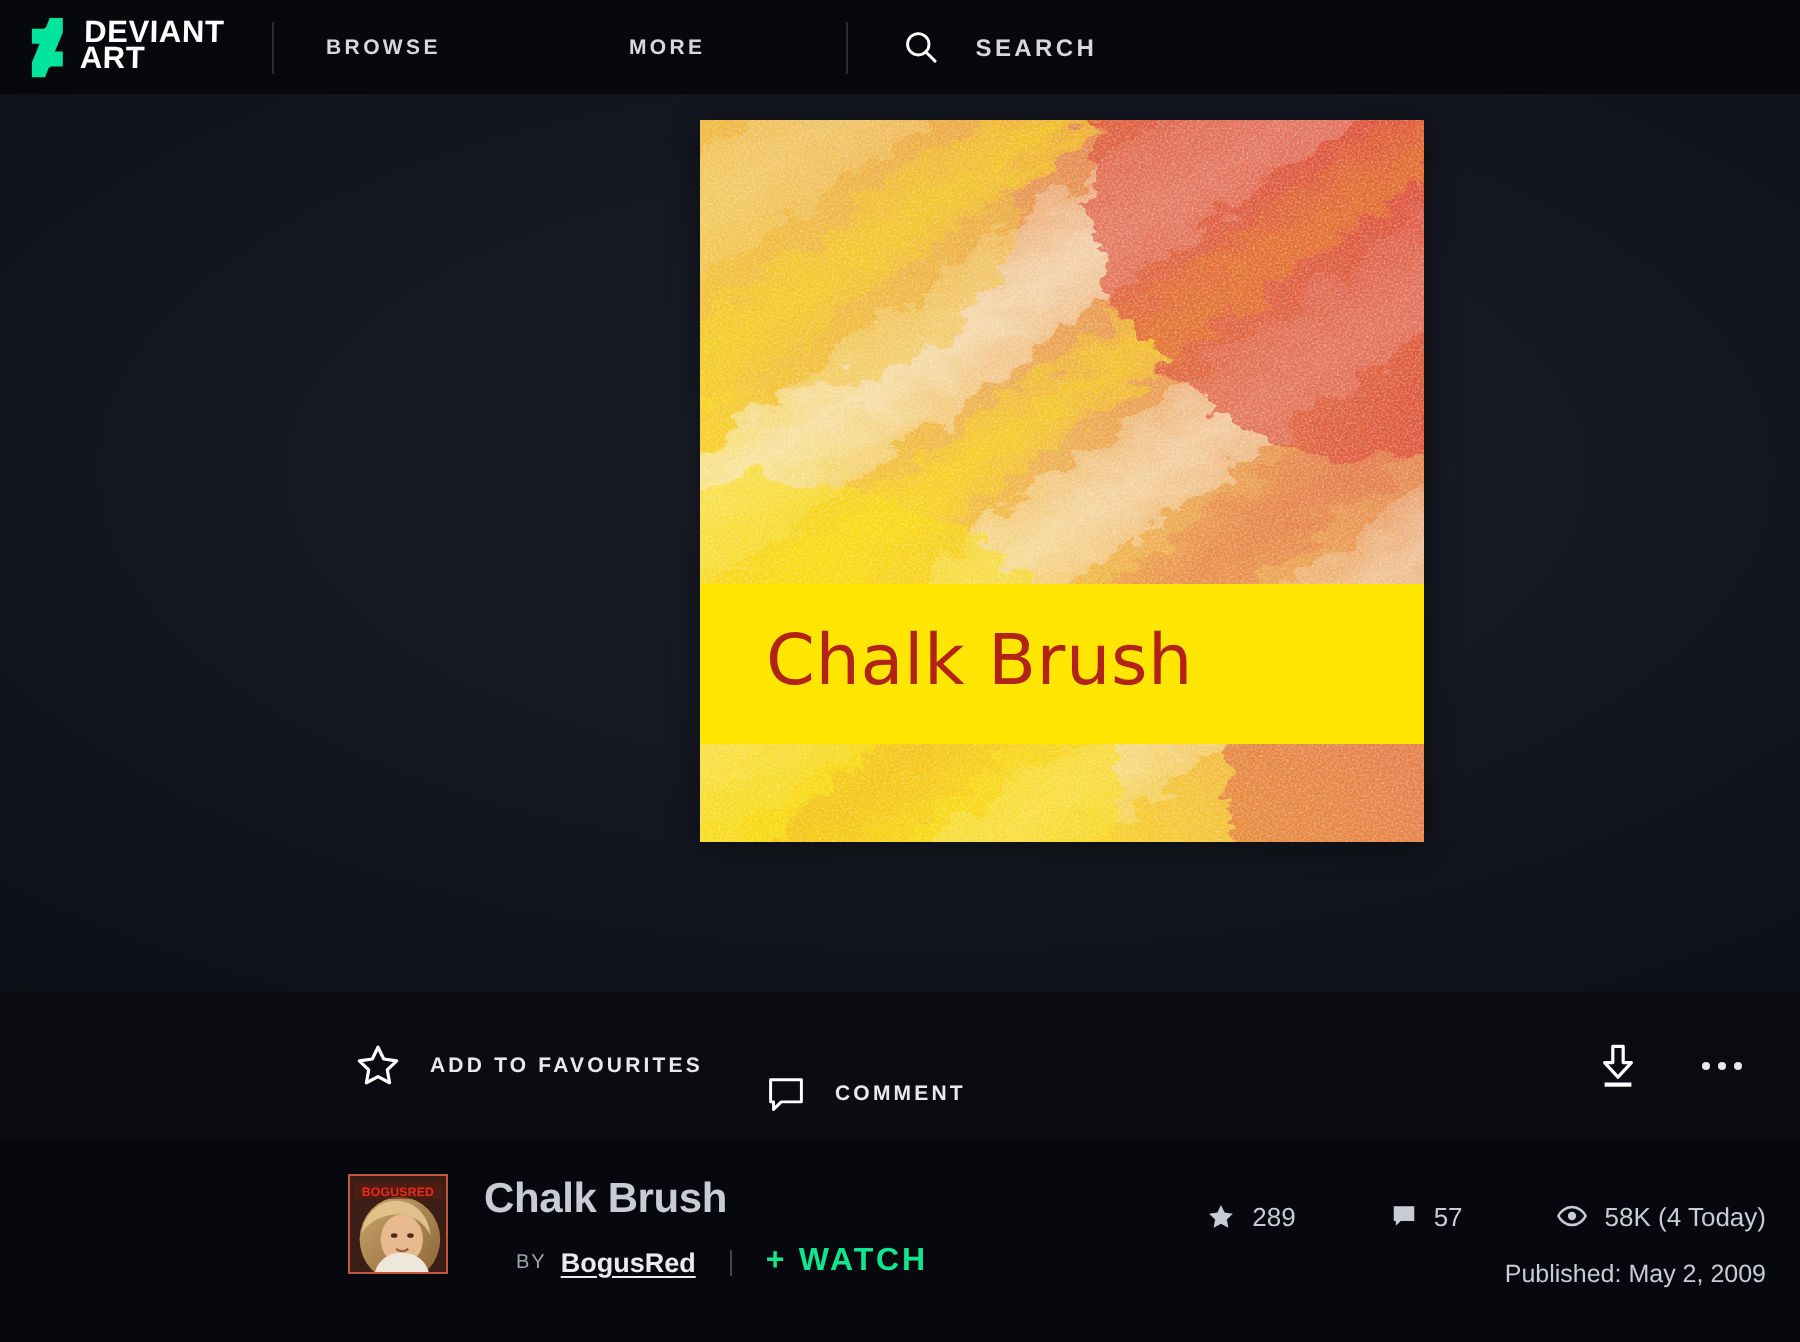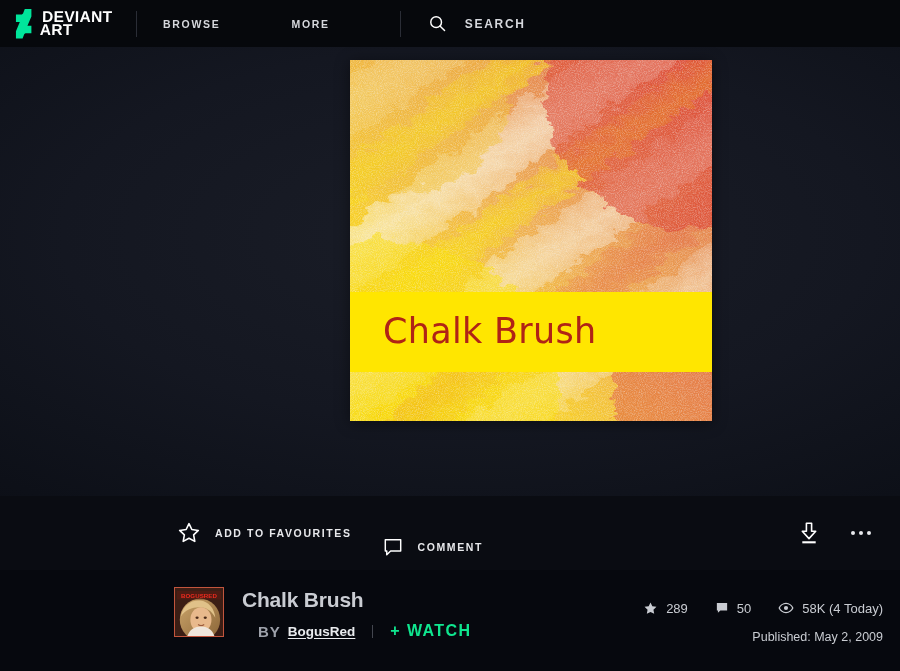--- a/index.html
+++ b/index.html
@@ -46,21 +46,21 @@
   .nav-item {
     color: #d6d8dd;
     font-size: 10.5px;
     font-weight: 700;
     letter-spacing: 1.7px;
     text-transform: uppercase;
     cursor: pointer;
     white-space: nowrap;
   }
   .nav-browse { margin-left: 26px; text-align: right; }
-  .nav-more   { margin-left: 71px; }
+  .nav-more   { margin-left: 94px; }
   .nav-div2 {
     width: 1px; height: 26px;
     background: #2a2d36;
     margin-left: 70px;
   }
   .search-group {
     display: flex; align-items: center;
     margin-left: 28px; cursor: pointer;
   }
   .search-icon { width: 17px; height: 17px; display: block; }
@@ -174,21 +174,21 @@
   .art-title {
     color: #c9ccd2;
     font-size: 21px;
     font-weight: 700;
     letter-spacing: -0.2px;
     line-height: 1.1;
     cursor: pointer;
   }
   .byline { margin-top: 11px; display: flex; align-items: center; }
   .by-word {
-    color: #9da1aa; font-size: 15px; font-weight: 700;
+    color: #9da1aa; font-size: 10px; font-weight: 400;
     letter-spacing: 1px; text-transform: uppercase; padding-left: 16px;
   }
   .author {
     color: #e9ebee; font-size: 13.5px; font-weight: 700;
     text-decoration: underline; text-underline-offset: 2px;
     margin-left: 7px; cursor: pointer;
   }
   .by-sep {
     width: 1px; height: 13px; background: #43464f;
     margin: 0 17px;
@@ -196,21 +196,21 @@
   .watch {
     color: #0fe68f; font-size: 16px; font-weight: 700;
     letter-spacing: 1.4px; text-transform: uppercase;
     cursor: pointer; white-space: nowrap;
   }
 
   .info-right {
     position: absolute; right: 17px; top: 30px;
     text-align: right;
   }
-  .stats { display: flex; align-items: center; justify-content: flex-end; }
+  .stats { display: flex; align-items: center; justify-content: flex-end; gap: 20px; }
   .stat { display: flex; align-items: center; cursor: pointer; }
   .stat + .stat { margin-left: 27px; }
   .stat-val {
     color: #c9ccd2; font-size: 13px; margin-left: 8px;
     white-space: nowrap;
   }
   .published {
     color: #c9ccd2; font-size: 12.5px;
     margin-top: 14px; white-space: nowrap;
   }
@@ -414,21 +414,21 @@
           <svg width="15" height="15" viewBox="0 0 24 24">
             <path d="M12 2.4l2.9 6 6.6.9-4.8 4.6 1.2 6.6L12 17.4l-5.9 3.1 1.2-6.6-4.8-4.6 6.6-.9z" fill="#c9ccd2"></path>
           </svg>
           <span class="stat-val">289</span>
         </div>
 
         <div class="stat">
           <svg width="14" height="14" viewBox="0 0 24 24">
             <path d="M3.2 3.6h17.6v12.6h-11.6l-4.2 4.1v-4.1H3.2z" fill="#c9ccd2"></path>
           </svg>
-          <span class="stat-val">50</span>
+          <span class="stat-val">57</span>
         </div>
 
         <div class="stat">
           <svg width="16" height="16" viewBox="0 0 24 24">
             <path d="M12 5.2c5 0 9 4.1 10.2 6.8C21 14.7 17 18.8 12 18.8S3 14.7 1.8 12C3 9.3 7 5.2 12 5.2z" fill="none" stroke="#c9ccd2" stroke-width="1.9"></path>
             <circle cx="12" cy="12" r="3.1" fill="#c9ccd2"></circle>
           </svg>
           <span class="stat-val">58K (4 Today)</span>
         </div>
 

